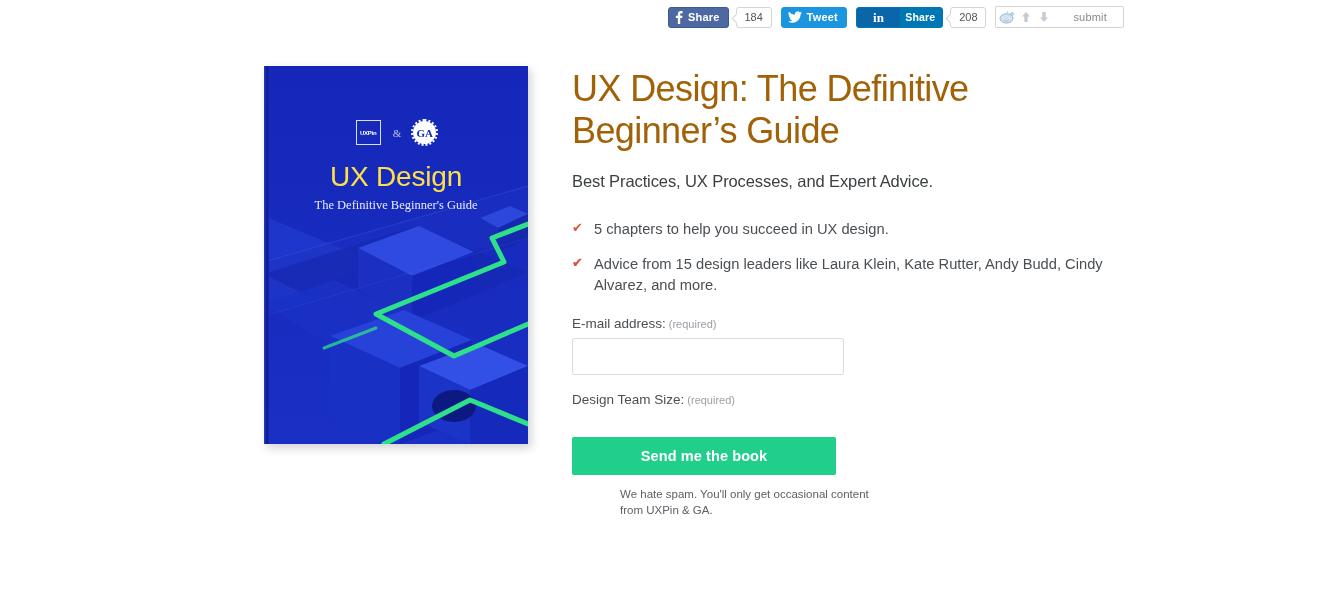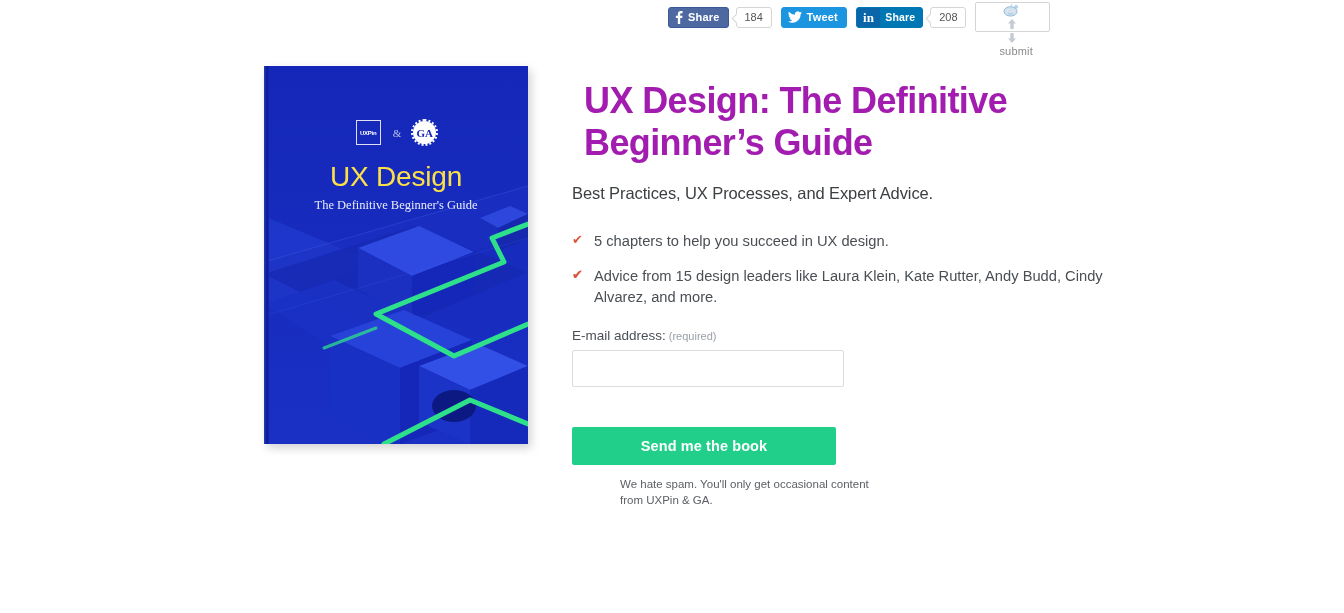--- a/index.html
+++ b/index.html
@@ -33,21 +33,21 @@
     line-height: 1;
   }
   .sb-fb { background: #4e69a2; border: 1px solid #3b5998; }
   .sb-tw { background: #1b95e0; border: 1px solid #1b95e0; border-radius: 3px; }
   .sb-li { background: #0077b5; border: 1px solid #0077b5; padding: 0; overflow: hidden; }
   .sb-li .li-mark {
     background: #0a66a8;
     color: #fff;
     font-weight: bold;
     font-size: 13px;
-    padding: 0 6px;
+    padding: 0 16px;
     height: 21px;
     display: flex; align-items: center;
     font-family: "Liberation Serif", serif;
   }
   .sb-li .li-label { padding: 0 7px 0 5px; display:flex; align-items:center; height:21px; font-size:10.5px; }
   .sb-ico { margin-right: 5px; display: flex; align-items: center; }
   .sb-count {
     height: 21px;
     min-width: 36px;
     border: 1px solid #d5d5d5;
@@ -65,26 +65,25 @@
     position: absolute;
     left: -4px; top: 7px;
     width: 6px; height: 6px;
     background: #fff;
     border-left: 1px solid #d5d5d5;
     border-bottom: 1px solid #d5d5d5;
     transform: rotate(45deg);
   }
   .sb-reddit {
     display: flex; align-items: center;
-    height: 30px;
+    height: 22px;
     border: 1px solid #d5d5d5;
     border-radius: 2px;
     background: #fff;
     padding: 0 4px 0 3px;
-    flex-direction: column;
   }
   .sb-reddit .rd-ico { margin-right: 3px; display:flex; }
   .sb-reddit .arrow { margin: 0 2px; display:flex; }
   .sb-reddit .rd-txt {
     font-size: 11px;
     color: #8a8a8a;
     margin-left: 20px;
     margin-right: 12px;
     letter-spacing: .2px;
   }
@@ -153,25 +152,25 @@
   }
   .bk-sub {
     color: #e9ecfb;
     font-size: 12.5px;
     font-family: "Liberation Serif", serif;
   }
 
   
   .content { position: absolute; left: 572px; top: 68px; width: 560px; }
   h1.headline {
-    margin: 12px;
+    margin: 0;
     font-size: 36px;
     line-height: 1.16;
-    font-weight: bold;
-    color: #a21caf;
+    font-weight: normal;
+    color: #a16207;
     letter-spacing: -.6px;
     width: 490px;
   }
   .subhead {
     margin: 20px 0 0 0;
     font-size: 16.5px;
     color: #3c4043;
     letter-spacing: -.1px;
   }
   ul.benefits {
@@ -393,19 +392,22 @@
 
   <div class="form">
 
     <div class="flabel">
       <span>E-mail address:</span><span class="req">(required)</span>
     </div>
     <input class="finput" type="email" value="" placeholder="" style="">
 
     <div class="fgap"></div>
 
+    <div class="flabel">
+      <span>Design Team Size:</span><span class="req">(required)</span>
+    </div>
 
     <button class="submit-btn">Send me the book</button>
 
     <div class="disclaimer">We hate spam. You'll only get occasional content from UXPin &amp; GA.</div>
 
   </div>
 </div>
 
 </body></html>

